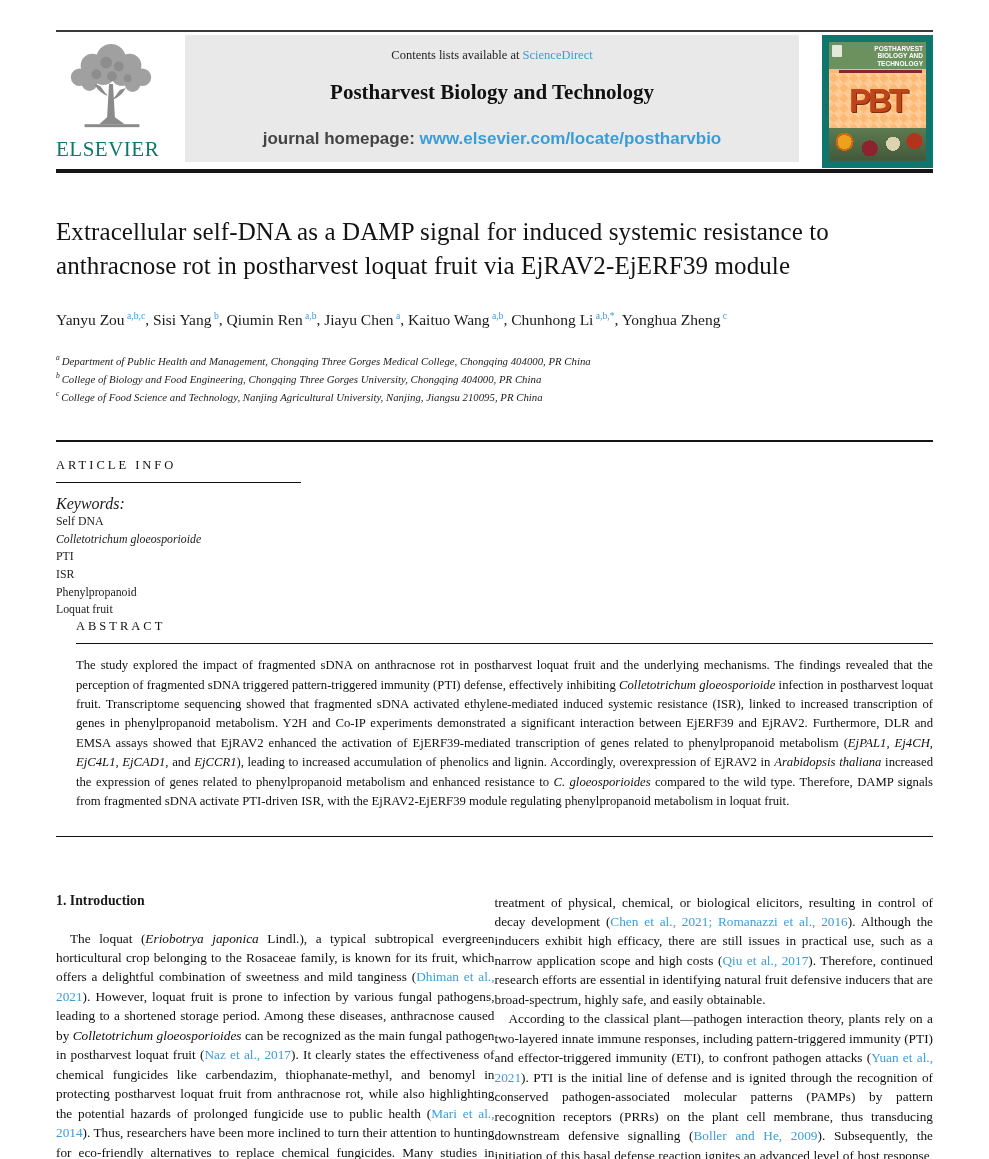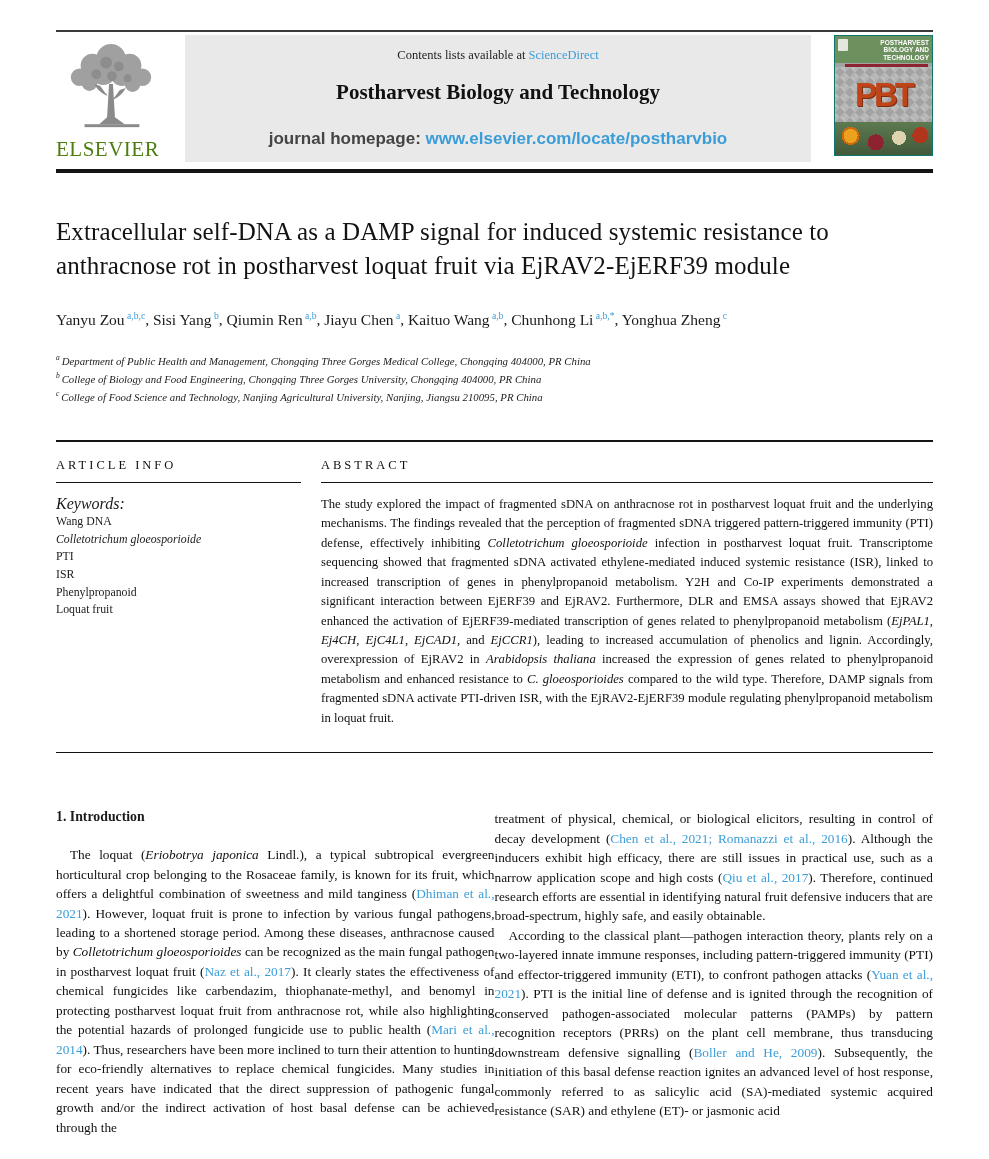--- a/index.html
+++ b/index.html
@@ -2,44 +2,44 @@
 <html><head>
 <meta charset="utf-8">
 <style>
   html,body{margin:0;padding:0;background:#fff;}
   body{width:989px;height:1159px;overflow:hidden;font-family:"Liberation Serif",serif;color:#1a1a1a;}
   .page{padding:0 56px;}
   .toprule{border-top:2px solid #3a3a3a;margin-top:30px;}
   
   .header{display:flex;margin-top:3px;height:127px;}
   .logo-box{width:127px;display:flex;flex-direction:column;align-items:flex-start;justify-content:flex-start;padding-top:4px;}
-  .elsevier-word{font-size:21px;color:#4d7c0f;letter-spacing:.5px;margin-top:2px;font-family:"Liberation Serif",serif;}
+  .elsevier-word{font-size:21px;color:#0f766e;letter-spacing:.5px;margin-top:2px;font-family:"Liberation Serif",serif;}
   .header-mid{flex:1;background:#e9e9e9;margin-left:2px;margin-right:23px;text-align:center;padding-top:13px;}
   .contents-line{font-size:12.5px;color:#222;}
   .contents-line .lnk{cursor:pointer;}
   .journal-title{font-size:21px;font-weight:600;color:#111;margin-top:17px;}
   .homepage-line{font-family:"Liberation Sans",sans-serif;font-size:17px;font-weight:bold;color:#444;margin-top:24px;}
-  .cover{width:97px;height:119px;border:1px solid #0f766e;background:#a3a3a3;display:flex;flex-direction:column;overflow:hidden;}
+  .cover{width:97px;height:119px;border:7px solid #0f766e;background:#fdba74;display:flex;flex-direction:column;overflow:hidden;}
   .cover-top{background:#6d905f;padding:3px 3px 2px 3px;display:flex;gap:2px;}
   .cover-logo{width:10px;height:12px;background:#e4e8dc;flex:none;border-radius:1px;}
   .cover-title{font-family:"Liberation Sans",sans-serif;font-weight:bold;font-size:6.5px;line-height:1.15;color:#fff;text-align:right;flex:1;}
   .cover-band{height:3px;background:#8e2330;margin:1px 4px 0 10px;}
   .cover-initials{flex:1;display:flex;align-items:center;justify-content:center;font-family:"Liberation Sans",sans-serif;font-weight:bold;font-size:33px;letter-spacing:-3px;color:#bf4418;text-shadow:1px 1px 0 #7d2c10;background-image:linear-gradient(45deg,rgba(255,255,255,.28) 25%,transparent 25%,transparent 75%,rgba(255,255,255,.28) 75%),linear-gradient(-45deg,rgba(255,255,255,.18) 25%,transparent 25%,transparent 75%,rgba(255,255,255,.18) 75%);background-size:10px 10px;}
   .cover-produce{height:33px;flex:none;background:radial-gradient(circle at 16% 42%,#eca21e 0 7px,#c96a10 7px 9px,rgba(0,0,0,0) 9px),radial-gradient(circle at 42% 62%,#8e2330 0 8px,rgba(0,0,0,0) 8px),radial-gradient(circle at 66% 48%,#ddd3ae 0 7px,rgba(0,0,0,0) 7px),radial-gradient(circle at 88% 40%,#b3341c 0 8px,rgba(0,0,0,0) 8px),linear-gradient(#5d7a50,#42593a);}
   .thickrule{border-top:4.5px solid #141414;margin-top:7px;}
   
   .art-title{font-size:25px;line-height:1.35;color:#131313;margin-top:42px;letter-spacing:.1px;}
   .authors{font-size:15.5px;margin-top:25px;max-width:780px;line-height:1.6;}
   .authors sup{font-size:62%;color:#3b9dd8;}
   .affils{margin-top:20px;font-size:10.8px;line-height:1.6;color:#222;}
   .affils .aff-text{font-style:italic;}
   .affils sup{font-size:70%;font-style:italic;}
   .medrule{border-top:2.5px solid #141414;margin-top:34px;}
   
-  .info-abs{display:flex;margin-top:16px;}
+  .info-abs{display:flex;margin-top:16px;flex-direction:column;}
   .info-col{width:245px;flex:none;}
   .abs-col{flex:1;margin-left:20px;}
   .sec-head{font-size:12.5px;letter-spacing:3px;color:#111;font-weight:normal;}
   .headrule{border-top:1.5px solid #111;margin-top:9px;}
   .kw-label{font-style:italic;font-size:16px;margin-top:12px;}
   .kw-item{font-size:11.8px;line-height:1.5;}
   .kw-item.it{font-style:italic;}
   .abs-text{font-size:12.7px;line-height:1.53;text-align:justify;margin-top:12px;color:#101010;}
   .botrule{border-top:1.5px solid #111;margin-top:24px;}
   
@@ -122,21 +122,21 @@
     </div>
 
   <div class="medrule"></div>
 
   <div class="info-abs">
     <div class="info-col">
       <div class="sec-head">ARTICLE INFO</div>
       <div class="headrule"></div>
       <div class="kw-label">Keywords:</div>
       <div id="keywords">
-          <div class="kw-item">Wang DNA</div>
+          <div class="kw-item">Self DNA</div>
           <div class="kw-item it">Colletotrichum gloeosporioide</div>
           <div class="kw-item">PTI</div>
           <div class="kw-item">ISR</div>
           <div class="kw-item">Phenylpropanoid</div>
           <div class="kw-item">Loquat fruit</div>
         </div>
     </div>
     <div class="abs-col">
       <div class="sec-head">ABSTRACT</div>
       <div class="headrule"></div>

